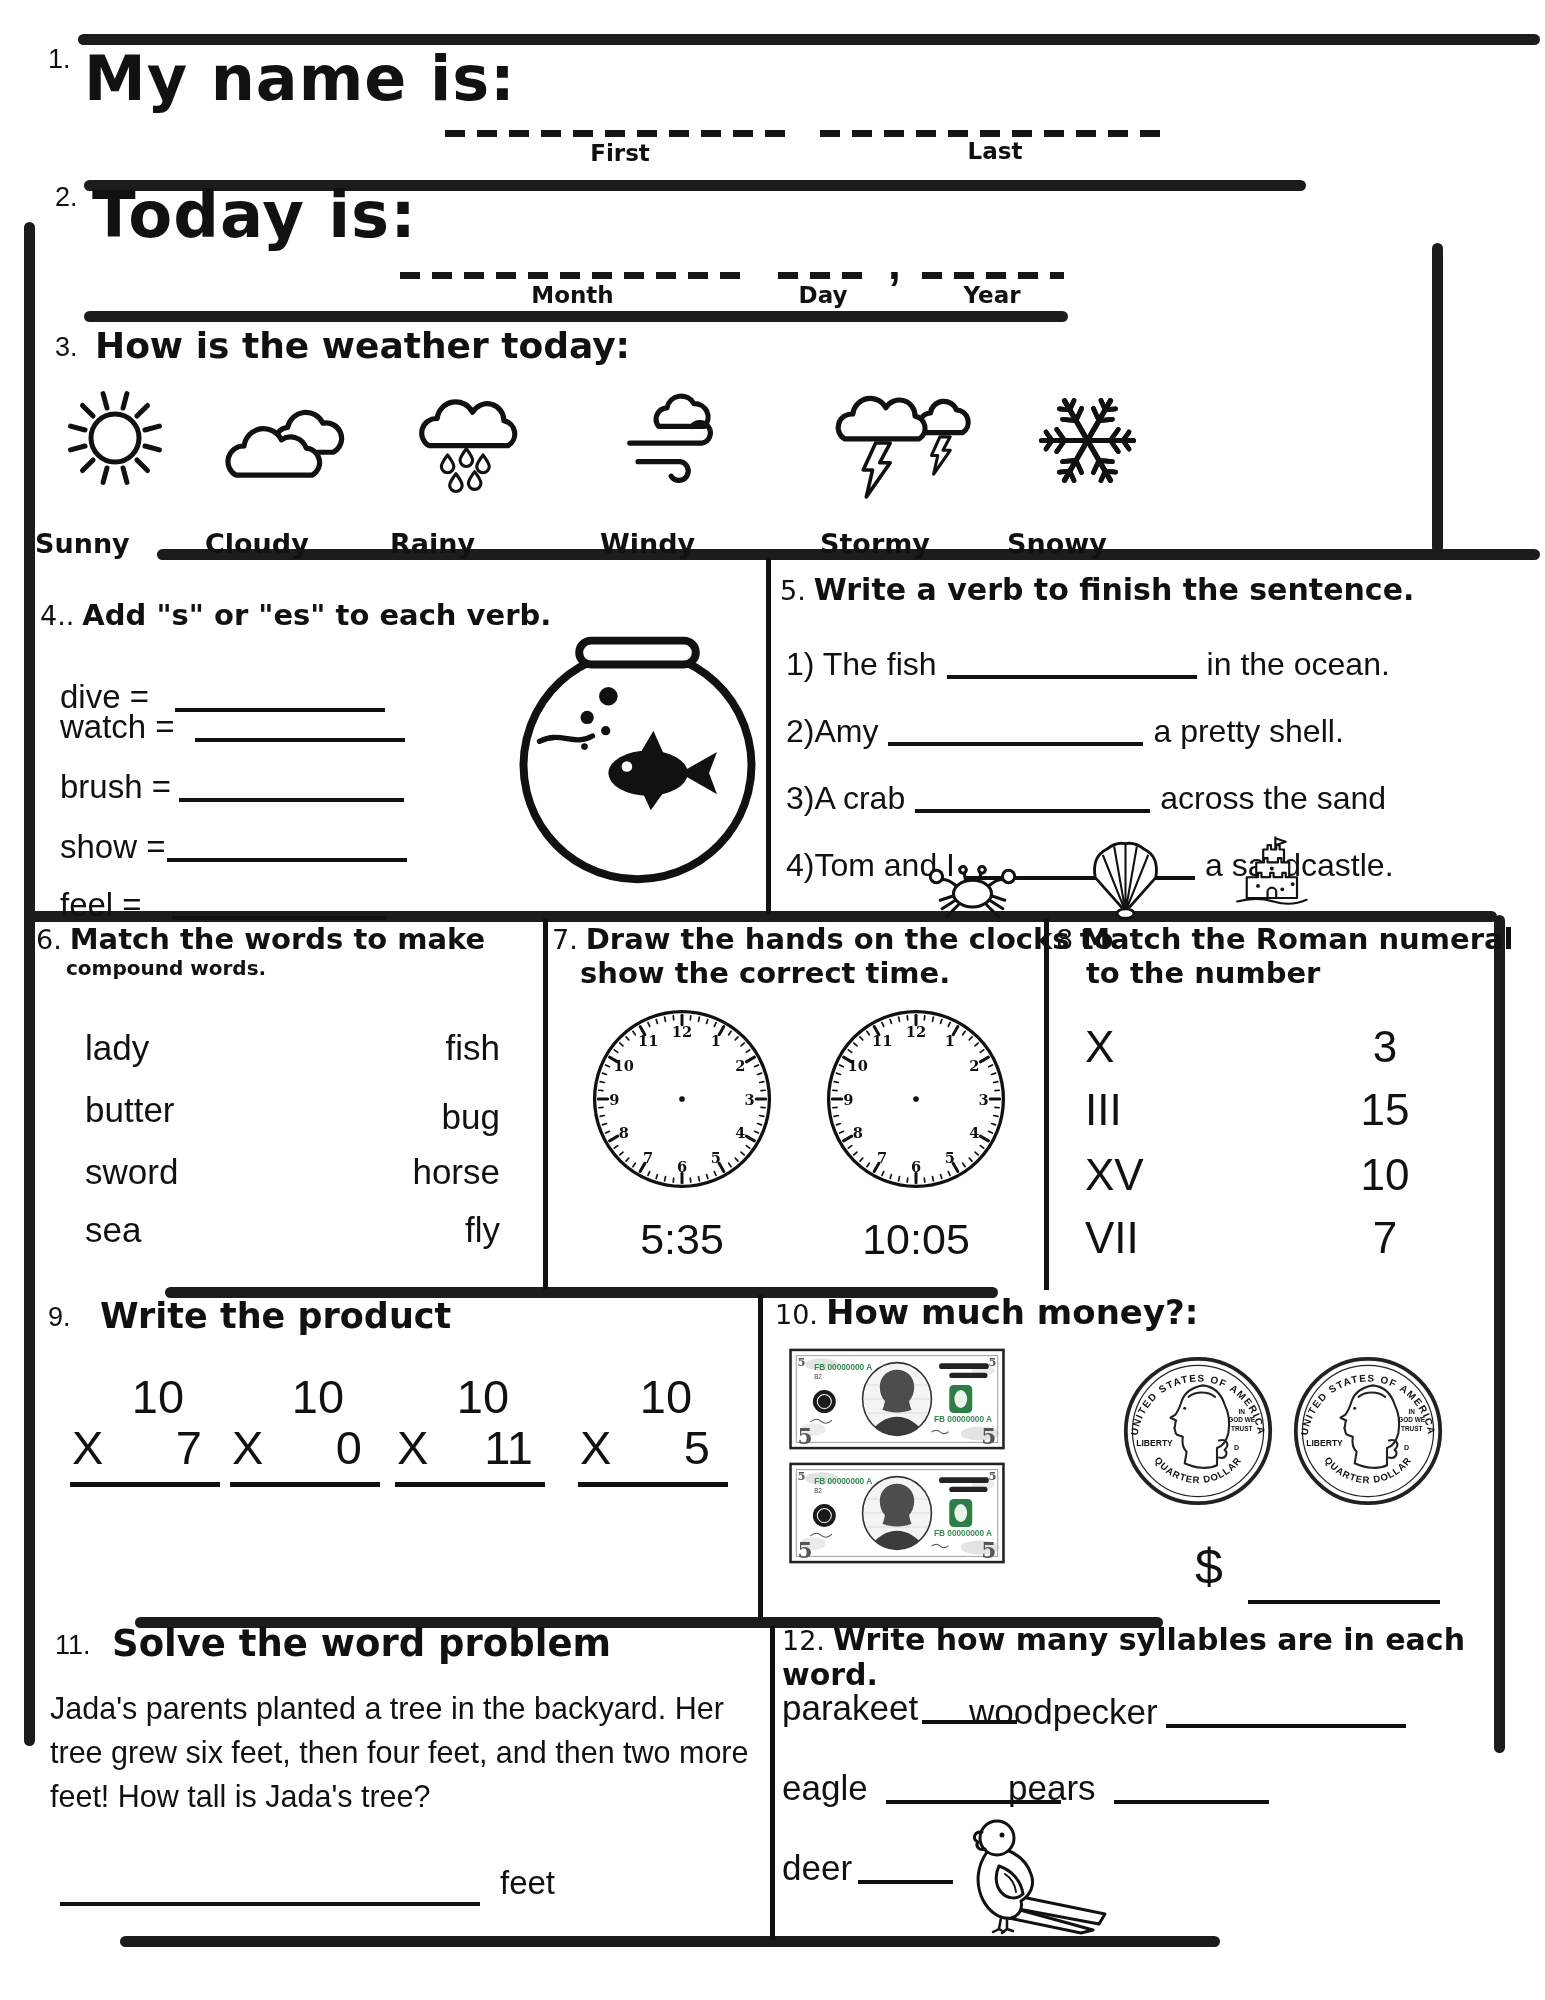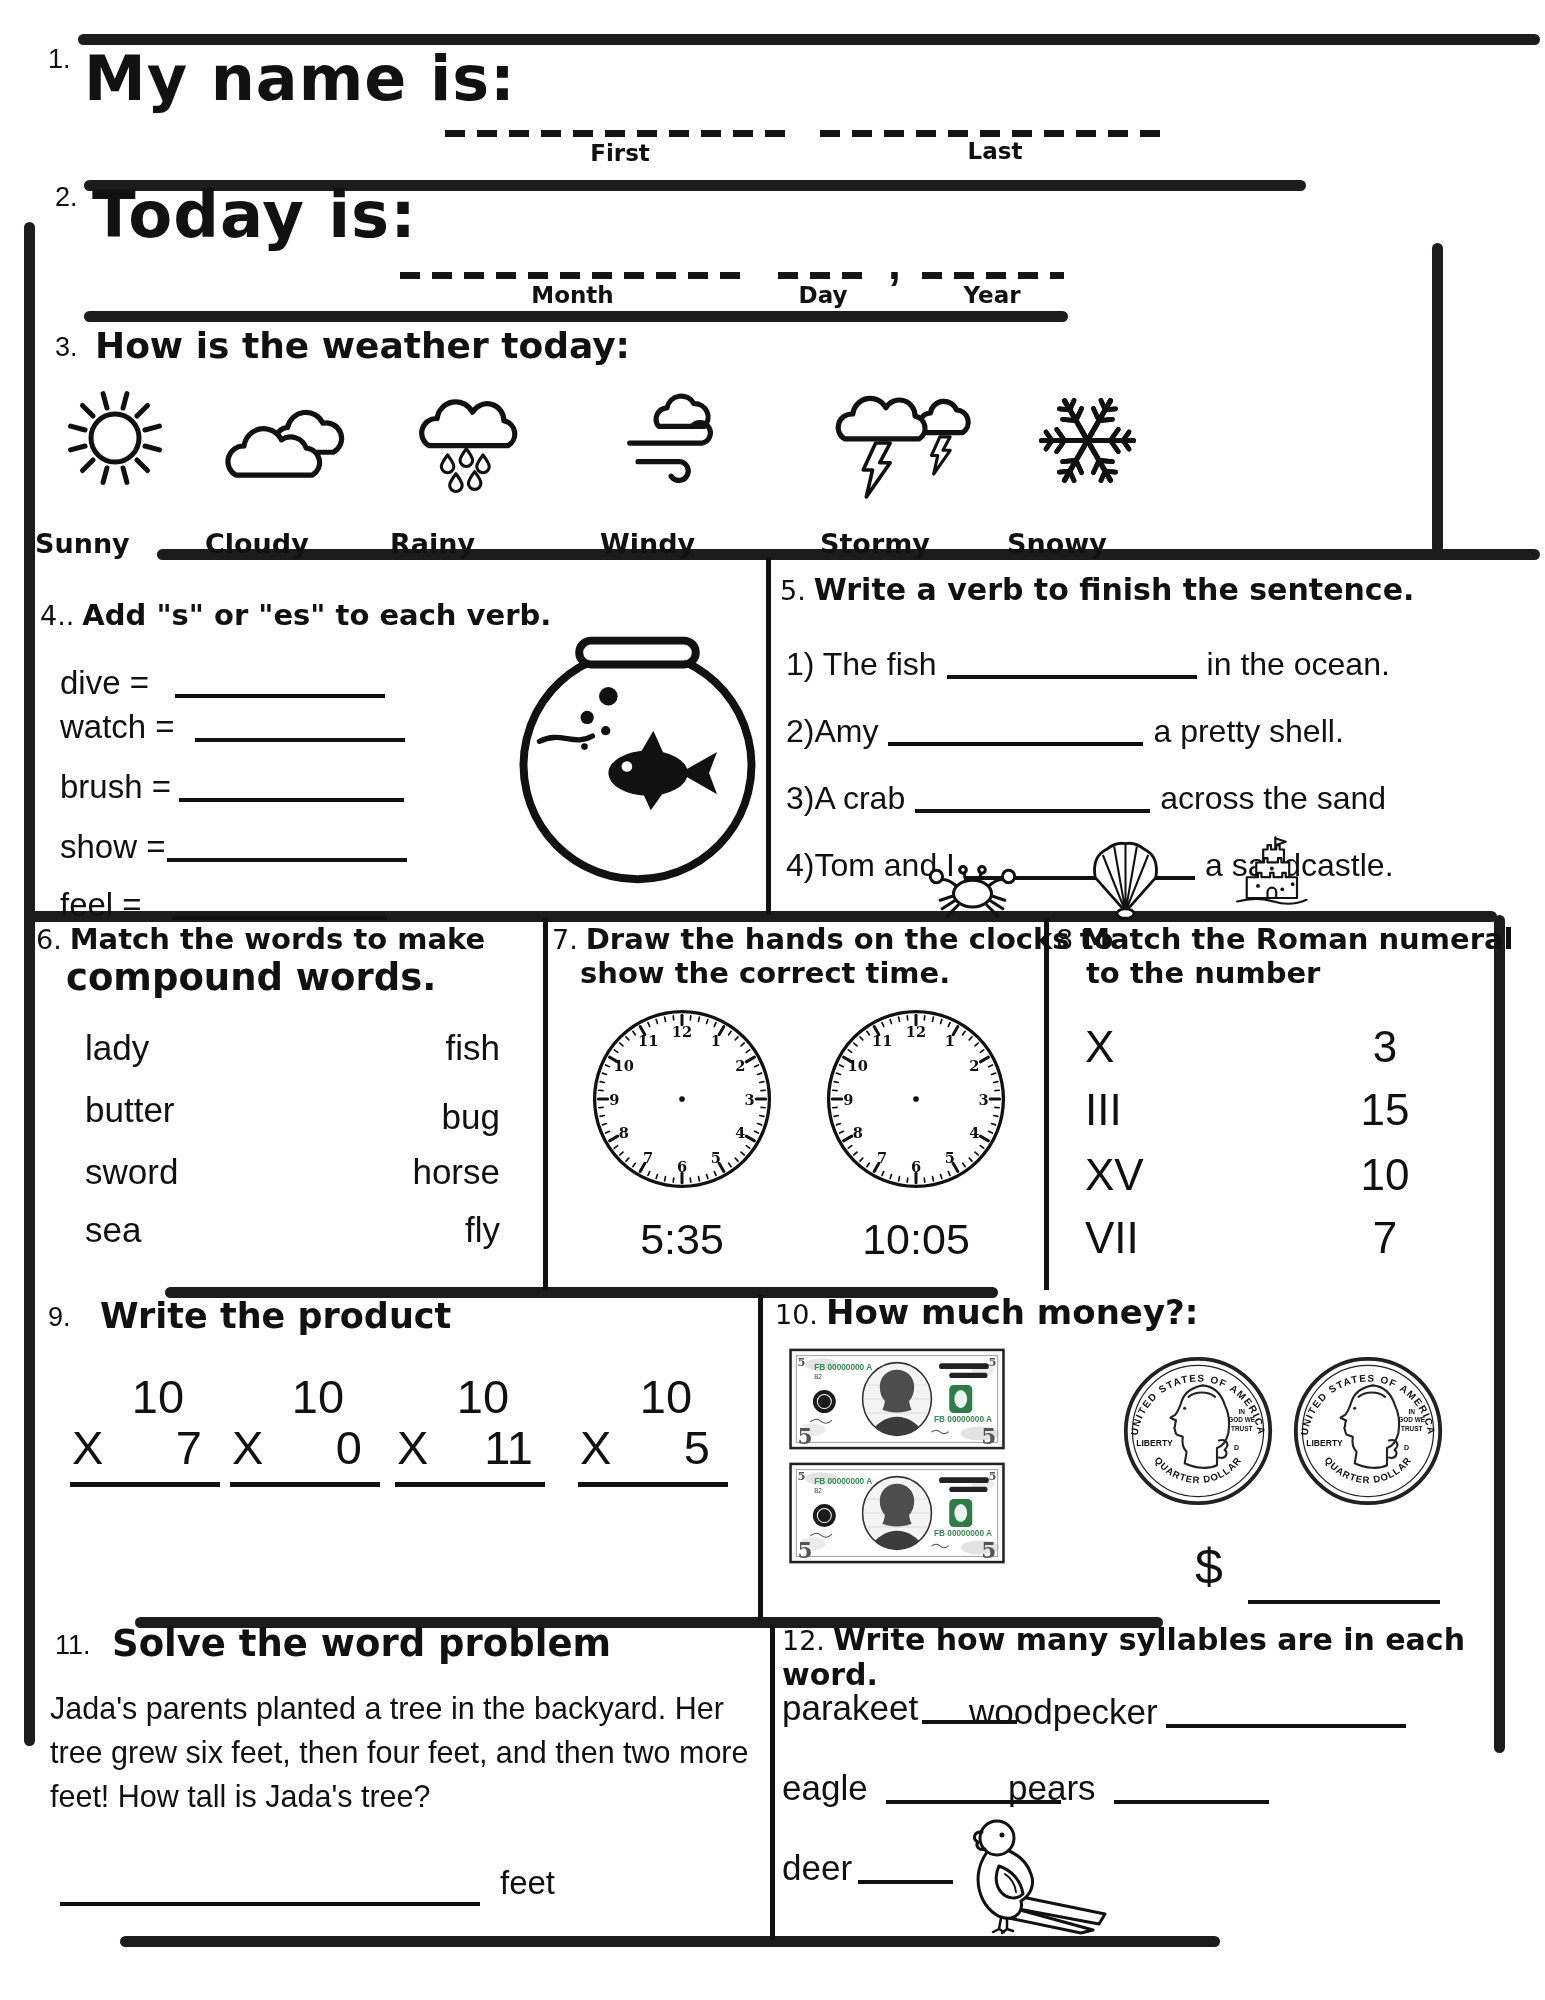--- a/index.html
+++ b/index.html
@@ -353,21 +353,21 @@
     <span class="wlabel" style="left:390px;top:516px;">Rainy</span>
     <span class="wlabel" style="left:600px;top:516px;">Windy</span>
     <span class="wlabel" style="left:820px;top:516px;">Stormy</span>
     <span class="wlabel" style="left:1007px;top:516px;">Snowy</span>
   </div>
 
   <div>
     <div class="htitle" style="left:40px;top:598px;font-size:29px;">
       <span class="hnum">4..</span><span>Add "s" or "es" to each verb.</span>
     </div>
-    <div class="vrow" style="left:60px;top:664px;"><span>dive =</span><span class="uline" style="width:210px;margin-left:26px;"></span></div>
+    <div class="vrow" style="left:60px;top:678px;"><span>dive =</span><span class="uline" style="width:210px;margin-left:26px;"></span></div>
     <div class="vrow" style="left:60px;top:708px;"><span>watch =</span><span class="uline" style="width:210px;margin-left:20px;"></span></div>
     <div class="vrow" style="left:60px;top:768px;"><span>brush =</span><span class="uline" style="width:225px;margin-left:8px;"></span></div>
     <div class="vrow" style="left:60px;top:828px;"><span>show =</span><span class="uline" style="width:240px;margin-left:2px;"></span></div>
     <div class="vrow" style="left:60px;top:886px;"><span>feel =</span><span class="uline" style="width:215px;margin-left:30px;"></span></div>
 
     <span class="icon" style="position:absolute;left:505px;top:630px;">
       <svg width="265" height="265" viewBox="0 0 200 200">
         <path d="M64,24 A86,86 0 1 0 136,24" fill="#fff" stroke="#111" stroke-width="6"></path>
         <rect x="56" y="8" width="88" height="18" rx="9" fill="#fff" stroke="#111" stroke-width="6"></rect>
         <path d="M26,84 C42,76 52,88 66,80" fill="none" stroke="#111" stroke-width="4" stroke-linecap="round"></path>
@@ -428,21 +428,21 @@
         <circle cx="46" cy="42" r="1" fill="#111"></circle>
           <circle cx="70" cy="60" r="1" fill="#111"></circle>
       </svg>
       </span>
   </div>
 
   <div>
     <div class="htitle" style="left:36px;top:922px;font-size:29px;">
       <span class="hnum">6.</span><span>Match the words to make</span>
     </div>
-    <div class="htitle" style="left:66px;top:956px;font-size:37px;">compound words.</div>
+    <div class="htitle" style="left:66px;top:956px;font-size:20px;">compound words.</div>
     <span class="word" style="left:85px;top:1028px;">lady</span>
     <span class="word" style="left:85px;top:1090px;">butter</span>
     <span class="word" style="left:85px;top:1152px;">sword</span>
     <span class="word" style="left:85px;top:1210px;">sea</span>
     <span class="wcol" style="left:370px;top:1028px;">fish</span>
     <span class="wcol" style="left:370px;top:1090px;margin-top:7px;">bug</span>
     <span class="wcol" style="left:370px;top:1152px;">horse</span>
     <span class="wcol" style="left:370px;top:1210px;">fly</span>
   </div>
 

